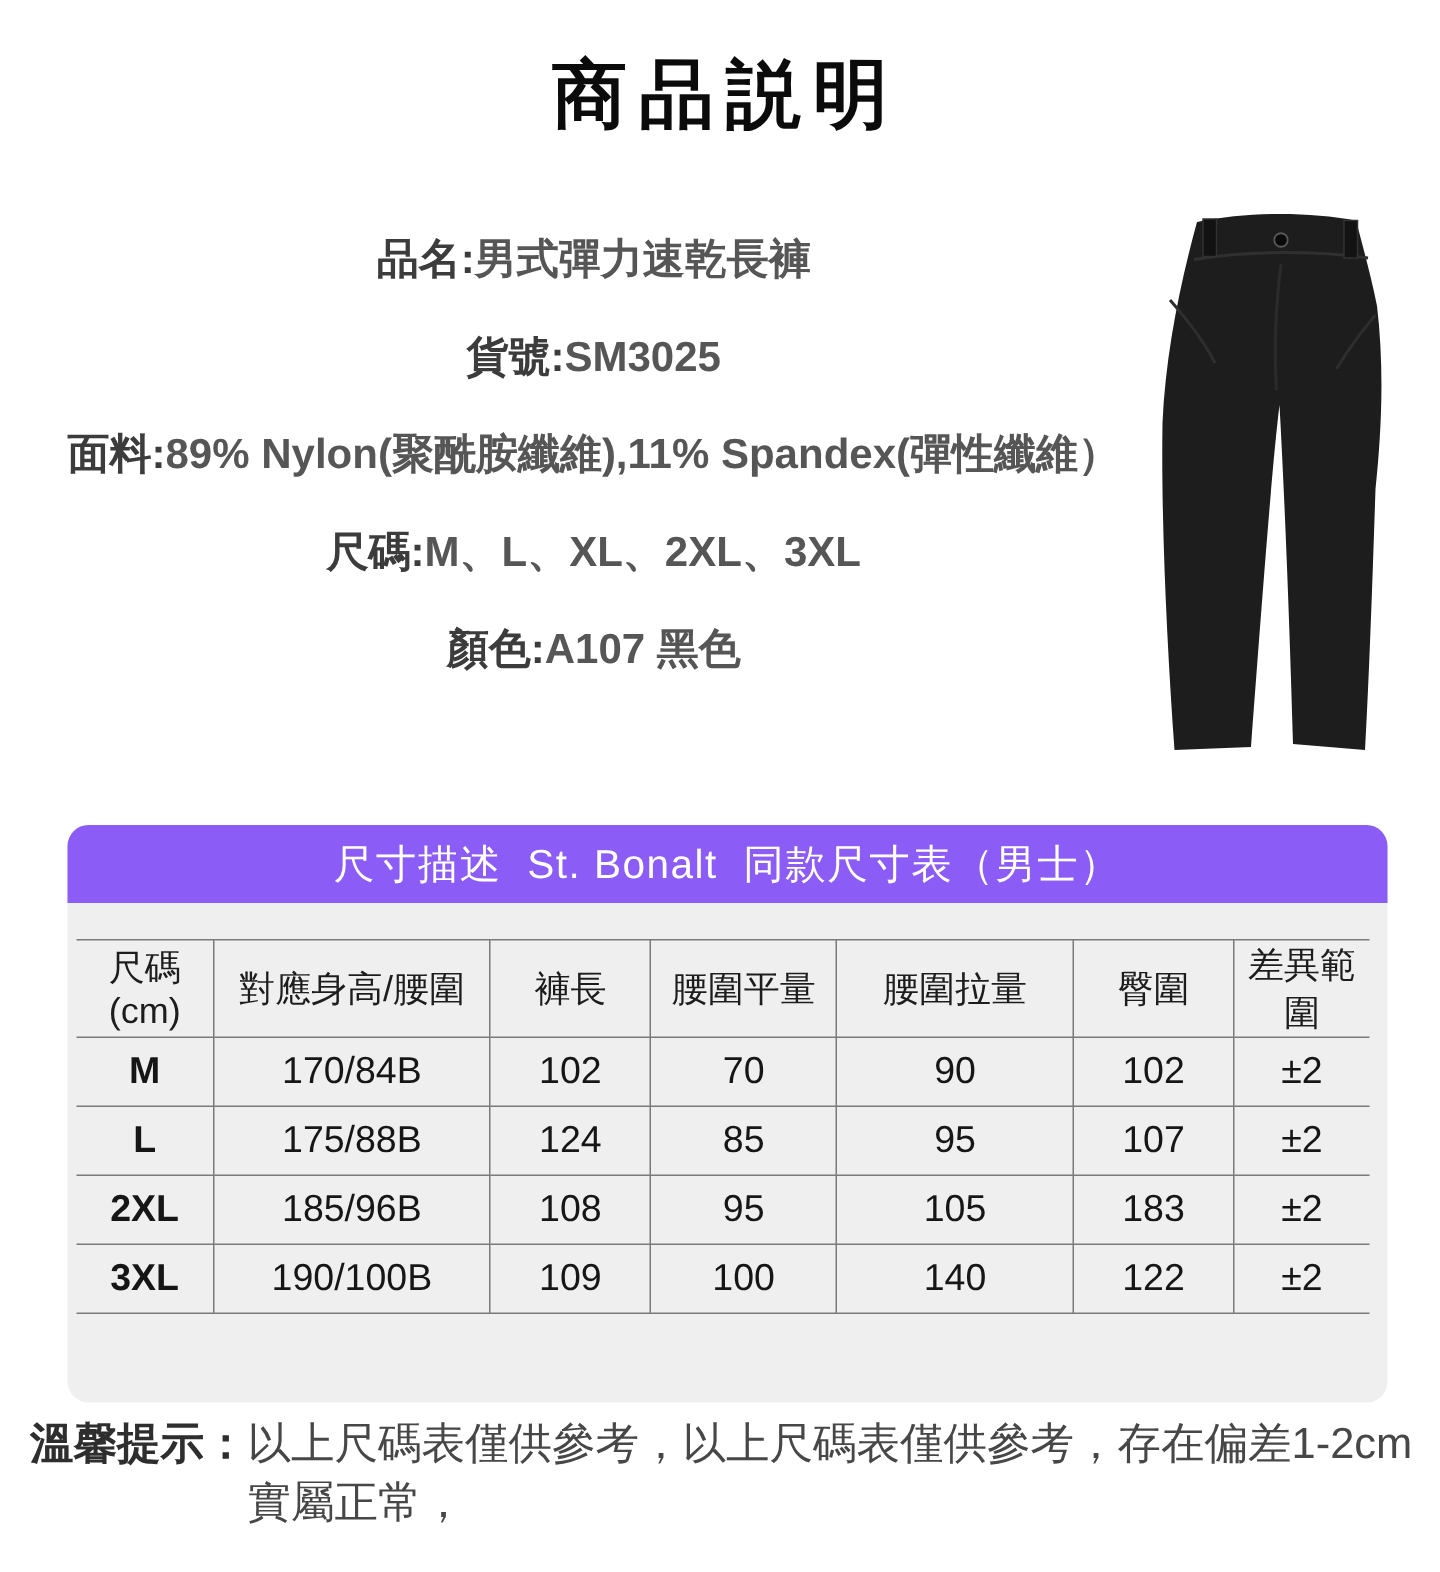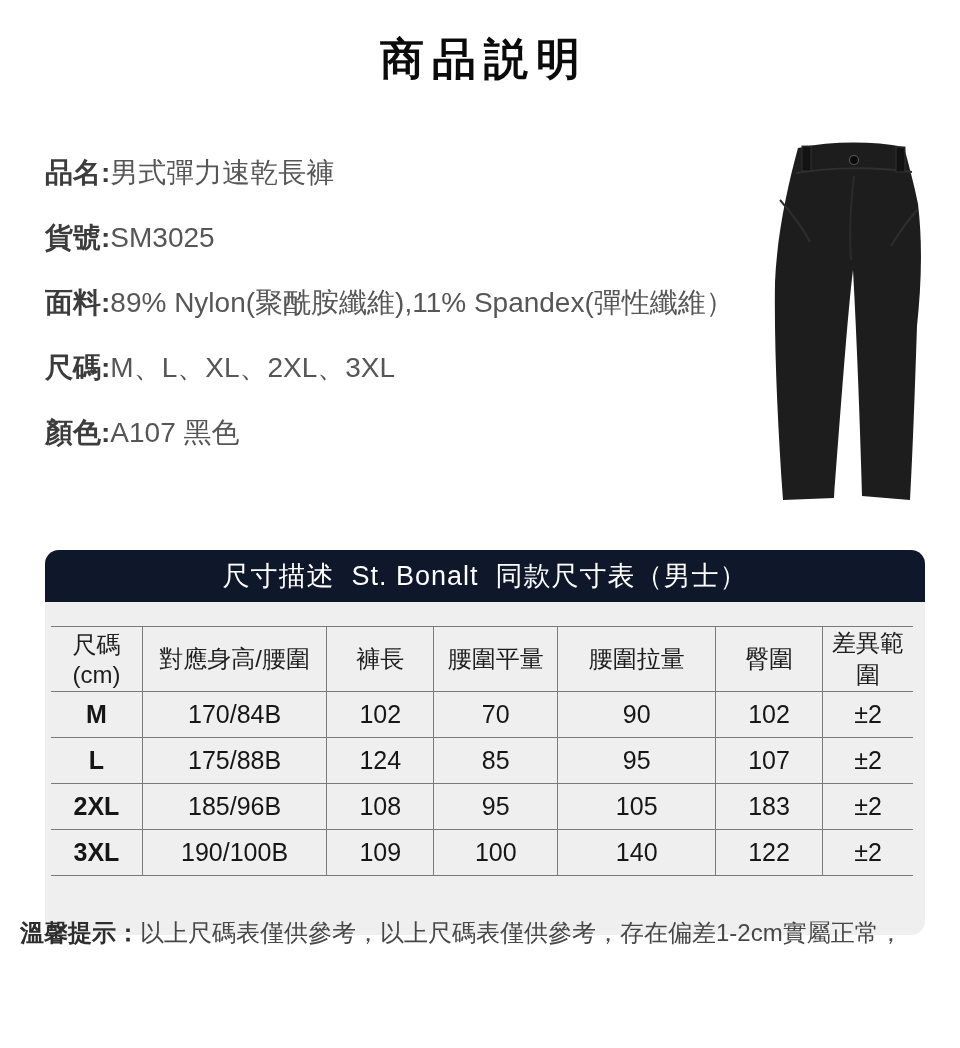--- a/index.html
+++ b/index.html
@@ -2,37 +2,37 @@
 <html><head>
 <meta charset="utf-8">
 <style>
   html,body{margin:0;padding:0;}
   body{
     width:960px;height:1048px;position:relative;background:#ffffff;
     font-family:"Liberation Sans","DejaVu Sans",sans-serif;overflow:hidden;
   }
   .page-title{
     position:absolute;top:30px;left:0;width:960px;text-align:center;
-    font-size:44px;font-weight:700;color:#0b0b0b;letter-spacing:8px;padding-left:8px;
+    font-size:50px;font-weight:700;color:#0b0b0b;letter-spacing:8px;padding-left:8px;
     box-sizing:border-box;
   }
   .product-info{position:absolute;left:45px;top:156px;}
   .info-line{
     display:flex;align-items:baseline;font-size:28px;line-height:34px;
-    margin-bottom:31px;white-space:pre;
+    margin-bottom:31px;white-space:pre;justify-content:center;
   }
   .info-label{font-weight:700;color:#3c3c3c;}
-  .info-value{color:#565656;}
+  .info-value{color:#565656;font-weight:bold;}
   .pants-wrap{position:absolute;left:768px;top:138px;width:192px;height:386px;}
   .size-card{
     position:absolute;left:45px;top:550px;width:880px;height:385px;
     background:#efefef;border-radius:14px;box-sizing:border-box;
   }
   .size-card-header{
-    height:52px;background:#0f172a;border-radius:14px 14px 0 0;
+    height:52px;background:#8b5cf6;border-radius:14px 14px 0 0;
     display:flex;align-items:center;justify-content:center;
     color:#ffffff;font-size:27px;letter-spacing:1px;white-space:pre;text-align:right;
   }
   table.size-table{
     border-collapse:collapse;table-layout:fixed;
     margin:24px 12px 0 6px;width:862px;
   }
   .size-table th,.size-table td{
     padding:0;text-align:center;vertical-align:middle;font-weight:400;
     overflow:hidden;
@@ -43,22 +43,22 @@
   }
   .size-table td{
     height:45px;font-size:25px;color:#161616;
     border-bottom:1px solid #7a7a7a;
   }
   .size-table th:not(:last-child),.size-table td:not(:last-child){
     border-right:1px solid #7a7a7a;
   }
   .size-table td.size-label{font-weight:700;}
   .footer-note{
-    position:absolute;left:20px;top:913px;display:flex;
-    font-size:24px;line-height:39px;color:#474747;
+    position:absolute;left:20px;top:944px;display:flex;
+    font-size:29px;line-height:39px;color:#474747;
   }
   .footer-label{font-weight:700;color:#2e2e2e;white-space:pre;}
 </style>
 </head>
 <body>
 
 <div class="page-title">商品説明</div>
 
 <div class="product-info">
   <div class="info-line">

